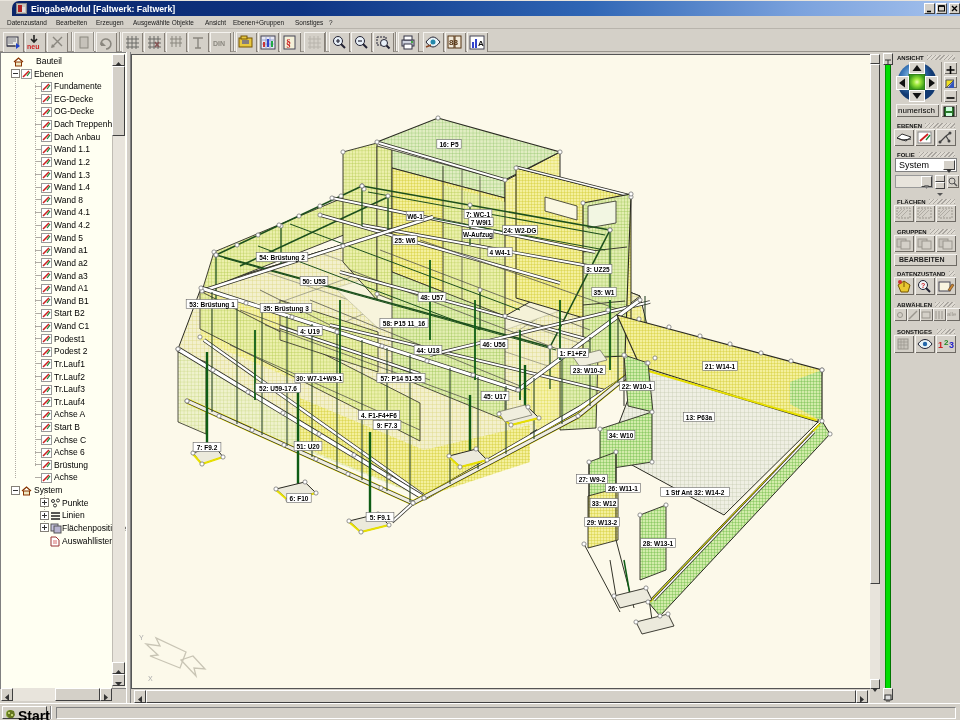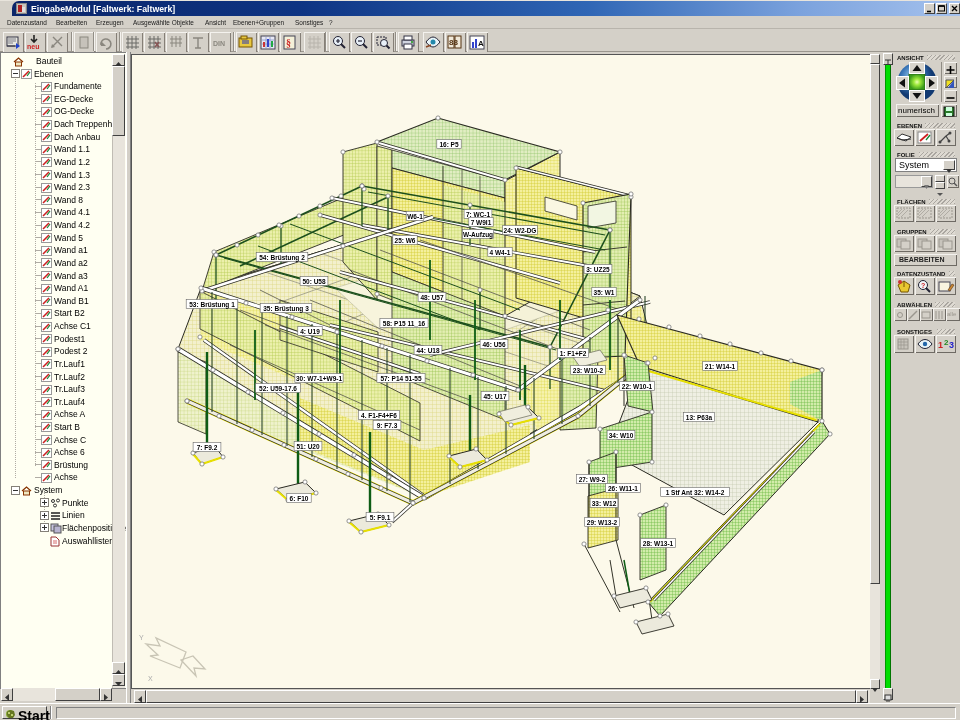--- a/index.html
+++ b/index.html
@@ -268,21 +268,21 @@
     <path d="M2 8L8 2" stroke="#cc2222" stroke-width="1.6"></path>
     <path d="M6 7l3-4" stroke="#118833" stroke-width="1.2"></path>
   </svg>
 <div class="treetxt" style="left:54px;top:169.57999999999998px">Wand 1.3</div>
 <div class="abs" style="left:35px;top:186.7px;width:6px;height:1px;background:#b0aca4"></div>
 <svg class="abs" style="left:41px;top:182.7px" width="11" height="10">
     <rect x="0.5" y="0.5" width="10" height="9" fill="#fff" stroke="#999"></rect>
     <path d="M2 8L8 2" stroke="#cc2222" stroke-width="1.6"></path>
     <path d="M6 7l3-4" stroke="#118833" stroke-width="1.2"></path>
   </svg>
-<div class="treetxt" style="left:54px;top:182.2px">Wand 2.3</div>
+<div class="treetxt" style="left:54px;top:182.2px">Wand 1.4</div>
 <div class="abs" style="left:35px;top:199.32px;width:6px;height:1px;background:#b0aca4"></div>
 <svg class="abs" style="left:41px;top:195.32px" width="11" height="10">
     <rect x="0.5" y="0.5" width="10" height="9" fill="#fff" stroke="#999"></rect>
     <path d="M2 8L8 2" stroke="#cc2222" stroke-width="1.6"></path>
     <path d="M6 7l3-4" stroke="#118833" stroke-width="1.2"></path>
   </svg>
 <div class="treetxt" style="left:54px;top:194.82px">Wand 8</div>
 <div class="abs" style="left:35px;top:211.94px;width:6px;height:1px;background:#b0aca4"></div>
 <svg class="abs" style="left:41px;top:207.94px" width="11" height="10">
     <rect x="0.5" y="0.5" width="10" height="9" fill="#fff" stroke="#999"></rect>
@@ -345,21 +345,21 @@
     <path d="M2 8L8 2" stroke="#cc2222" stroke-width="1.6"></path>
     <path d="M6 7l3-4" stroke="#118833" stroke-width="1.2"></path>
   </svg>
 <div class="treetxt" style="left:54px;top:308.4px">Start B2</div>
 <div class="abs" style="left:35px;top:325.52px;width:6px;height:1px;background:#b0aca4"></div>
 <svg class="abs" style="left:41px;top:321.52px" width="11" height="10">
     <rect x="0.5" y="0.5" width="10" height="9" fill="#fff" stroke="#999"></rect>
     <path d="M2 8L8 2" stroke="#cc2222" stroke-width="1.6"></path>
     <path d="M6 7l3-4" stroke="#118833" stroke-width="1.2"></path>
   </svg>
-<div class="treetxt" style="left:54px;top:321.02px">Achse C1</div>
+<div class="treetxt" style="left:54px;top:321.02px">Wand C1</div>
 <div class="abs" style="left:35px;top:338.14px;width:6px;height:1px;background:#b0aca4"></div>
 <svg class="abs" style="left:41px;top:334.14px" width="11" height="10">
     <rect x="0.5" y="0.5" width="10" height="9" fill="#fff" stroke="#999"></rect>
     <path d="M2 8L8 2" stroke="#cc2222" stroke-width="1.6"></path>
     <path d="M6 7l3-4" stroke="#118833" stroke-width="1.2"></path>
   </svg>
 <div class="treetxt" style="left:54px;top:333.64px">Podest1</div>
 <div class="abs" style="left:35px;top:350.76px;width:6px;height:1px;background:#b0aca4"></div>
 <svg class="abs" style="left:41px;top:346.76px" width="11" height="10">
     <rect x="0.5" y="0.5" width="10" height="9" fill="#fff" stroke="#999"></rect>

